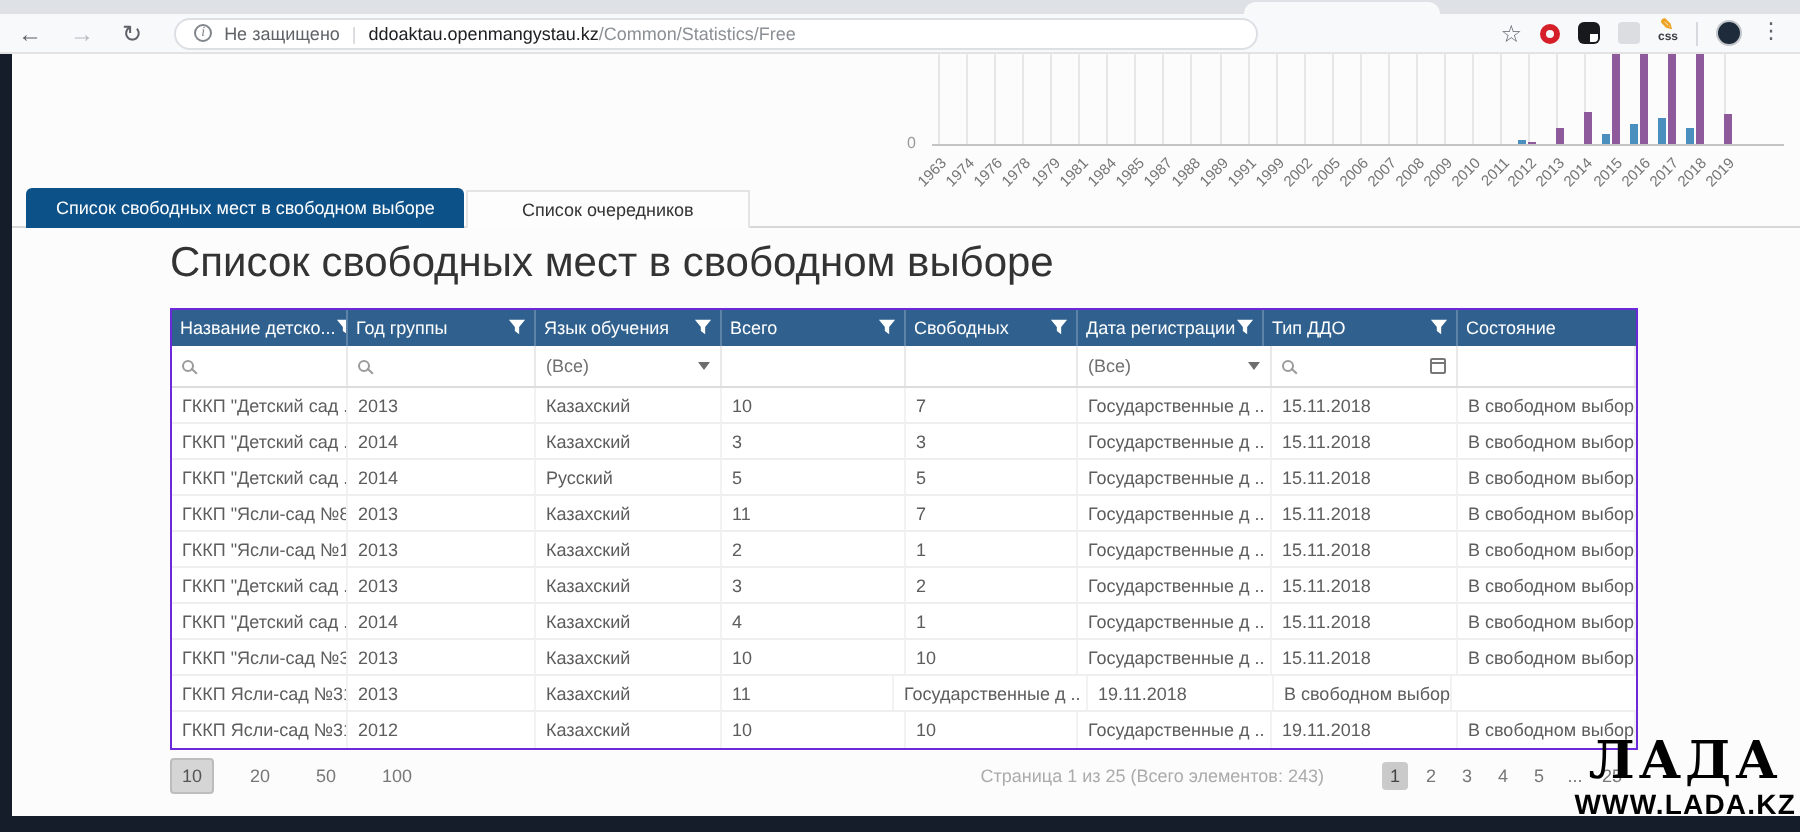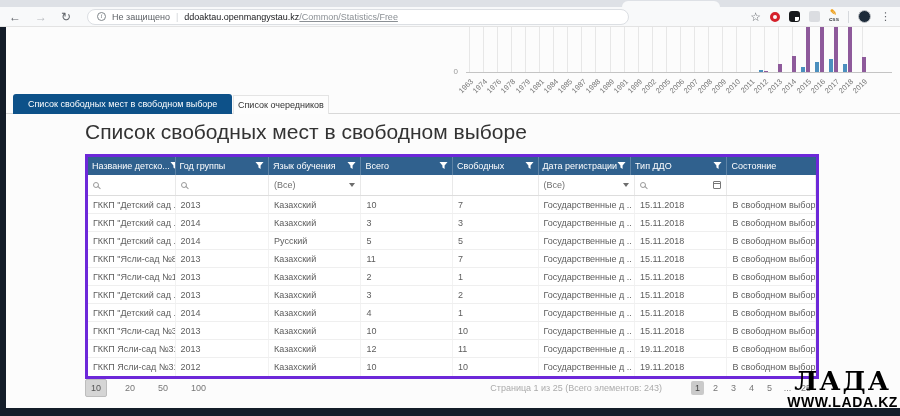--- a/index.html
+++ b/index.html
@@ -18,21 +18,21 @@
   .navic.dim { color:#b6b9bd; }
   .addr { margin-left:2px; height:16px; width:542px; background:#fff;
           border:1px solid #dcdfe3; border-radius:9px; display:flex;
           align-items:center; padding:0 9px; font-size:9px; color:#5f6368;
           white-space:nowrap; overflow:hidden; }
   .info-ic { width:9px; height:9px; border:1px solid #80868b; border-radius:50%;
              font-size:7px; line-height:7px; text-align:center; color:#80868b;
              margin-right:6px; flex:0 0 auto; font-family:"Liberation Serif",serif; font-style:italic; }
   .addr .sep { color:#d0d3d7; margin:0 6px; }
   .host { color:#202124; }
-  .path { color:#8b9095;text-decoration:underline; }
+  .path { color:#8b9095; }
   .rights { margin-left:auto; display:flex; align-items:center; gap:9px; }
   .star { color:#5f6368; font-size:12px; line-height:1; }
   .ext-o { width:10px; height:10px; border:3px solid #d5202a; border-radius:50%; }
   .ext-dark { width:11px; height:11px; background:#17191c; border-radius:3px; position:relative; }
   .ext-dark::after { content:''; position:absolute; right:1px; bottom:1px; width:4px; height:4px;
                      background:#fff; border-radius:0 0 2px 0; }
   .ext-dim { width:11px; height:11px; background:#cfd2d6; border-radius:2px; opacity:.7; }
   .ext-css { position:relative; font-size:6px; font-weight:bold; color:#3a3f44; padding-top:4px; }
   .ext-css::before { content:'✎'; position:absolute; top:-4px; left:1px; color:#eea11e; font-size:8px; }
   .vsep { width:1px; height:12px; background:#d6d9dd; }
@@ -55,29 +55,29 @@
           font-size:8px; color:#9a9a9a; }
   .xlab { position:absolute; top:50px; font-size:7.5px; color:#767676; white-space:nowrap;
           transform-origin:100% 0; transform:rotate(-45deg); }
 
   
   .tabs { position:absolute; left:0; top:67px; width:894px; height:20px;
           border-bottom:1px solid #d8d8d8; font-size:9px; }
   .tab-active { position:absolute; left:7px; bottom:-1px; height:20px; padding:0 15px;
                 background:#0d5189; color:#fff; display:flex; align-items:center;
                 border-radius:3px 3px 0 0; }
-  .tab-idle { position:absolute; left:227px; bottom:-1px; height:19px; padding:0 4px;
+  .tab-idle { position:absolute; left:227px; bottom:-1px; height:19px; padding:0 27px;
               background:#fdfdfd; color:#333; display:flex; align-items:center;
               border:1px solid #e4e4e4; border-bottom:none; }
 
   .page-title { position:absolute; left:79px; top:93px; font-size:21px; color:#333; }
 
   
   .grid { position:absolute; left:79px; top:127px; width:734px; background:#fff;
-          border:3px solid #6d28d9; font-size:9px; }
+          border:1px solid #6d28d9; font-size:9px; }
   .g-head { display:flex; background:#30618e; color:#fff; height:18px; }
   .g-head .cell { display:flex; align-items:center; justify-content:space-between;
                   padding:0 4px; border-right:1px solid rgba(255,255,255,.22);
                   white-space:nowrap; overflow:hidden; }
   .g-head .cell:last-child { border-right:none; }
   .g-filter { display:flex; height:21px; background:#fff; border-bottom:1px solid #ddd; }
   .g-filter .cell { display:flex; align-items:center; padding:0 5px;
                     border-right:1px solid #e9e9e9; color:#8b8b8b; }
   .g-filter .cell.sel { justify-content:space-between; color:#6f6f6f; }
   .g-row { display:flex; height:18px; border-bottom:1px solid #efefef; color:#5d5d5d; }
@@ -382,21 +382,20 @@
           <div class="cell" style="width: 92px;">10</div>
           <div class="cell" style="width: 86px;">10</div>
           <div class="cell" style="width: 97px;">Государственные д ..</div>
           <div class="cell" style="width: 93px;">15.11.2018</div>
           <div class="cell" style="width: 89px;">В свободном выборе</div>
         </div>
         <div class="g-row">
           <div class="cell" style="width: 88px;">ГККП Ясли-сад №31...</div>
           <div class="cell" style="width: 94px;">2013</div>
           <div class="cell" style="width: 93px;">Казахский</div>
-          <div class="cell" style="width: 92px;">12</div>
           <div class="cell" style="width: 86px;">11</div>
           <div class="cell" style="width: 97px;">Государственные д ..</div>
           <div class="cell" style="width: 93px;">19.11.2018</div>
           <div class="cell" style="width: 89px;">В свободном выборе</div>
         </div>
         <div class="g-row">
           <div class="cell" style="width: 88px;">ГККП Ясли-сад №31...</div>
           <div class="cell" style="width: 94px;">2012</div>
           <div class="cell" style="width: 93px;">Казахский</div>
           <div class="cell" style="width: 92px;">10</div>

